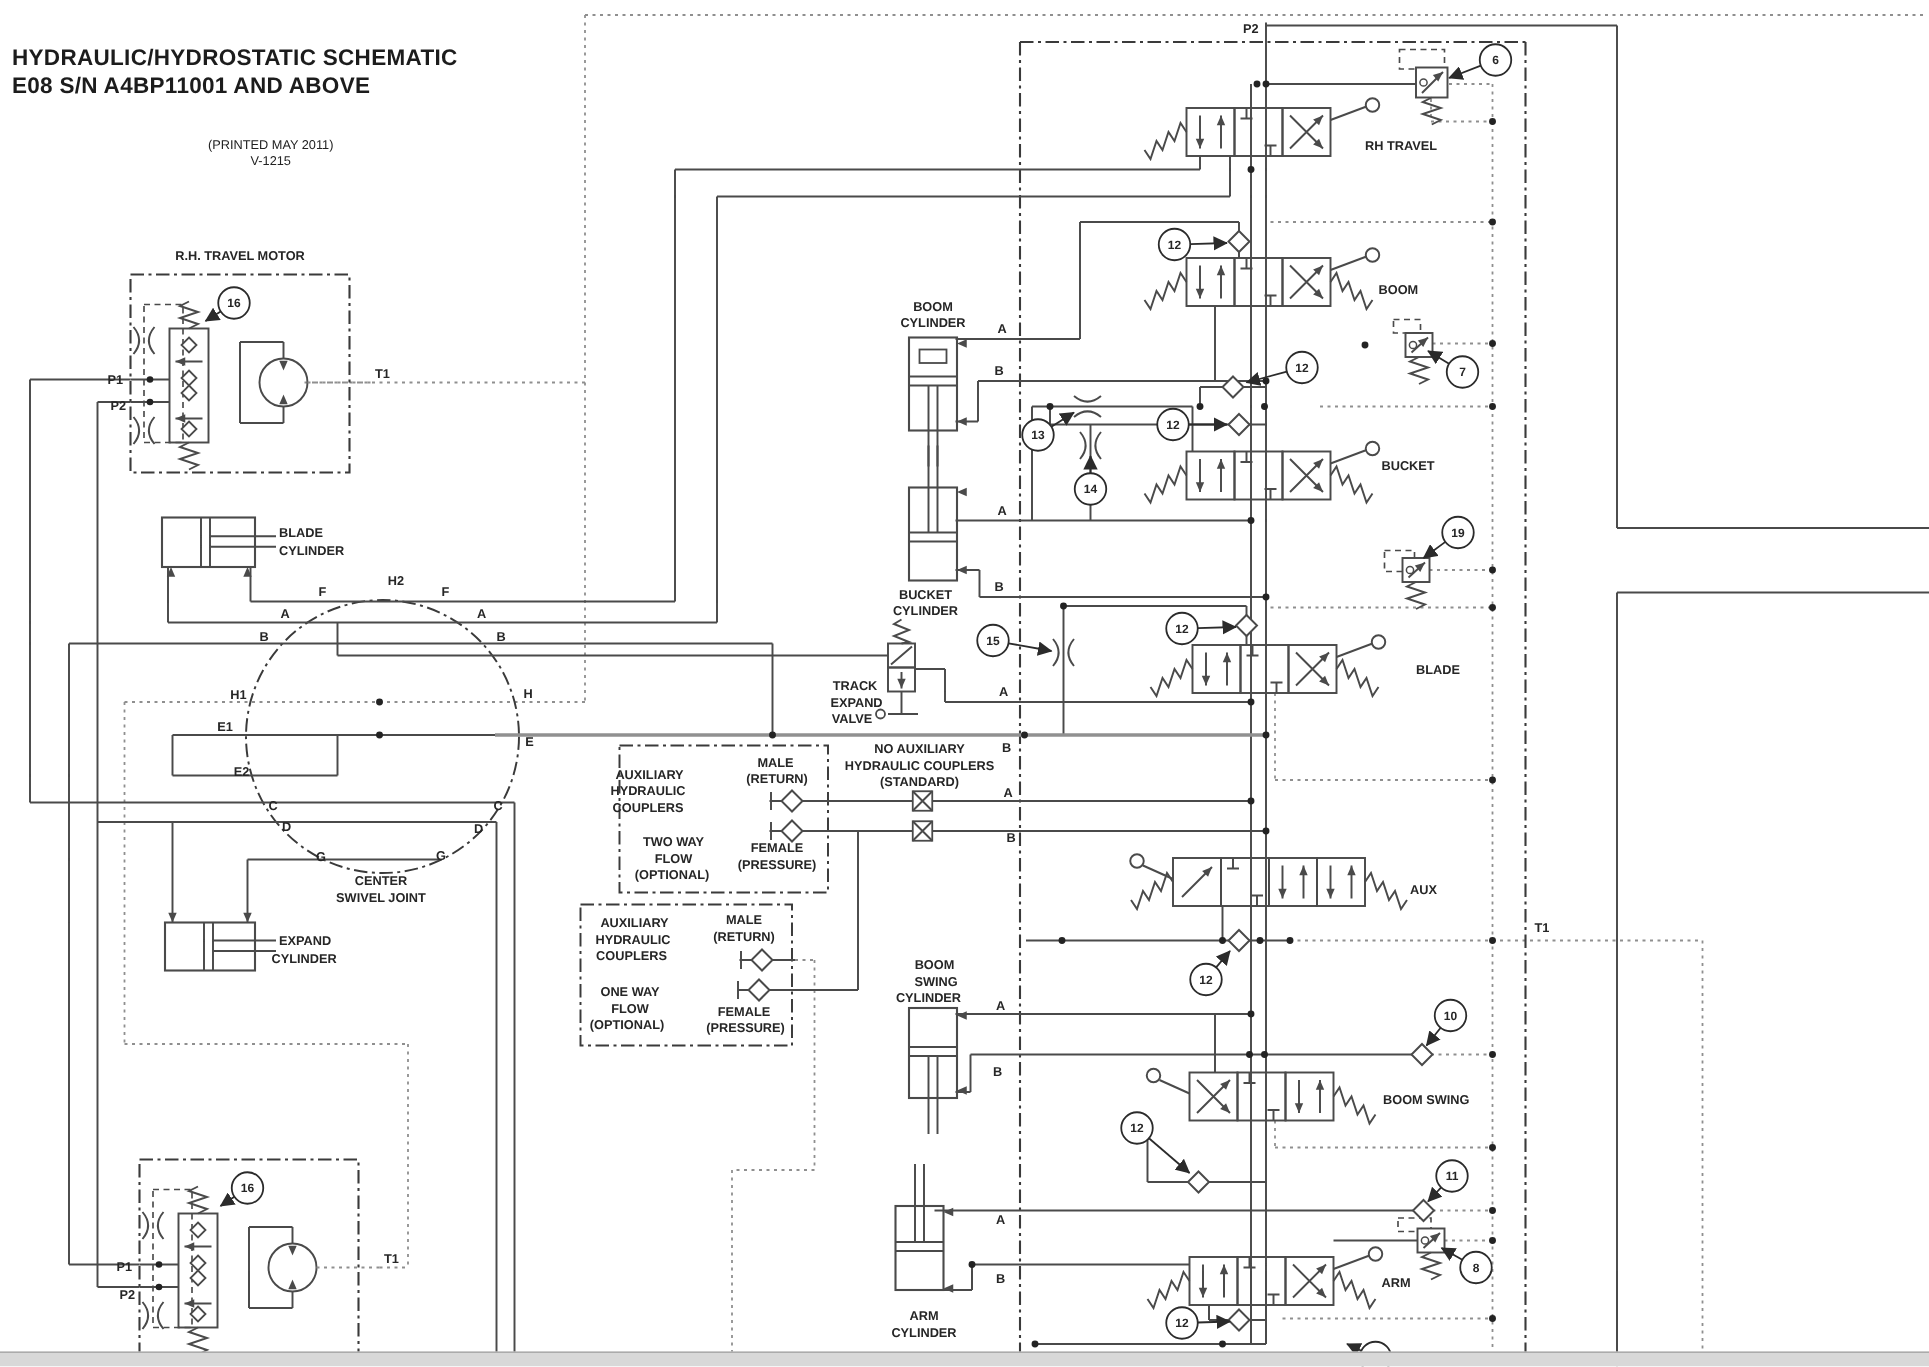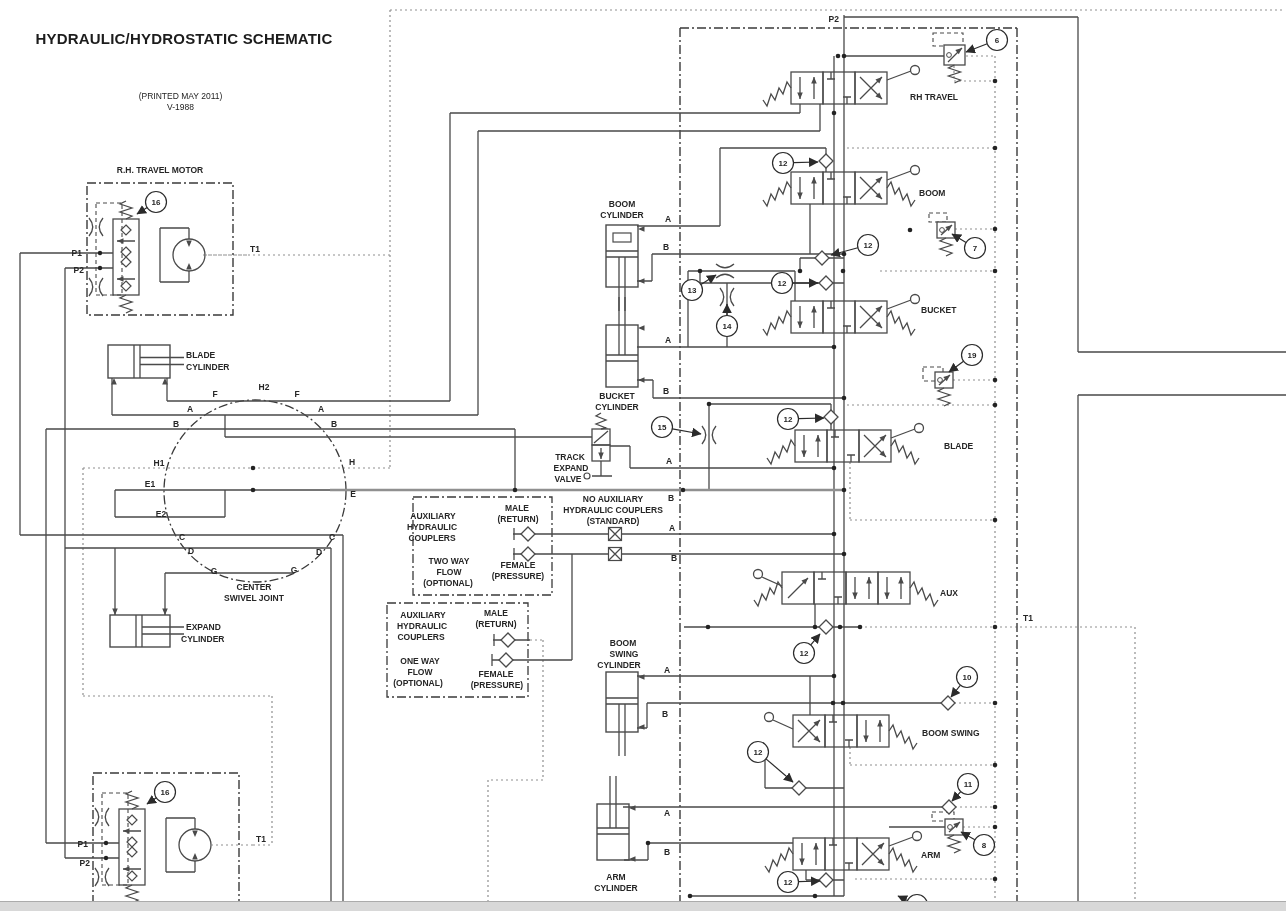--- a/index.html
+++ b/index.html
@@ -1,19 +1,19 @@
 <!DOCTYPE html>
 <html><head>
 <meta charset="utf-8">
 <style>
   html,body{margin:0;padding:0;background:#fff;}
   #stage{position:relative;width:1286px;height:911px;background:#ffffff;overflow:hidden;
          font-family:"Liberation Sans",sans-serif;}
   #schematic{position:absolute;left:0;top:0;}
-  .title-block{position:absolute;left:8px;top:30px;width:352px;text-align:center;
+  .title-block{position:absolute;left:8px;top:30px;width:352px;
                color:#1c1c1c;font-weight:bold;}
   .title-line{font-size:15px;line-height:1.25;letter-spacing:0.2px;}
   .title-sub{position:absolute;left:8px;top:91px;width:345px;text-align:center;
              color:#222;font-weight:normal;font-size:8.5px;line-height:1.35;}
   .dlbl{font-weight:bold;fill:#262626;}
   .edge-strip{position:absolute;left:0;top:901px;width:1286px;height:10px;
               background:#d8d8d8;border-top:1px solid #ababab;}
 </style>
 </head>
 <body>
@@ -573,20 +573,21 @@
             <path d="M963.5561505146036,361.24110614138L949,372" stroke="#2b2b2b" stroke-width="1.2" fill="none" marker-end="url(#mArrow)"></path>
             <circle cx="972" cy="355" r="10.5" fill="#fff" stroke="#2b2b2b" stroke-width="1.2"></circle>
             <text x="972" y="357.8" text-anchor="middle" font-size="8" class="dlbl">19</text>
           </g>
         </g>
       </g>
   </svg>
 
   <div class="title-block">
     <div class="title-line">HYDRAULIC/HYDROSTATIC SCHEMATIC</div>
+    <div class="title-line">E08 S/N A4BP11001 AND ABOVE</div>
   </div>
   <div class="title-sub">
     <div>(PRINTED MAY 2011)</div>
-    <div>V-1988</div>
+    <div>V-1215</div>
   </div>
 
   <div class="edge-strip"></div>
 </div>
 
 </body></html>

